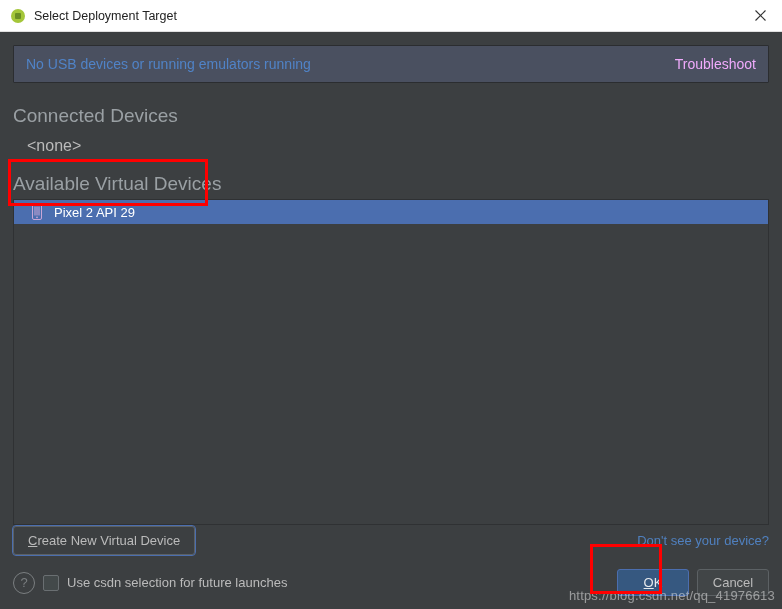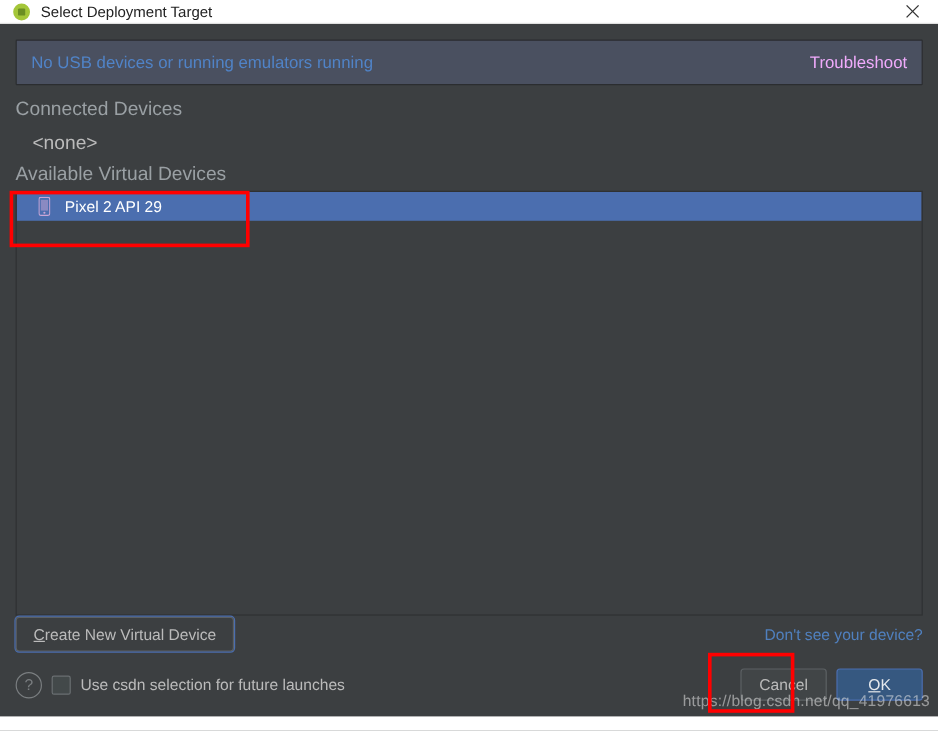--- a/index.html
+++ b/index.html
@@ -5,21 +5,21 @@
     * { margin: 0; padding: 0; box-sizing: border-box; }
     body {
       width: 782px;
       height: 609px;
       font-family: "Segoe UI", Arial, sans-serif;
       background: #ffffff;
       overflow: hidden;
       position: relative;
     }
     .title-bar {
-      height: 20px;
+      height: 32px;
       background: #ffffff;
       display: flex;
       align-items: center;
       padding: 0 10px;
       border-bottom: 1px solid #e0e0e0;
     }
     .title-bar .app-icon {
       width: 16px; height: 16px;
       margin-right: 8px;
       display: flex;
@@ -63,22 +63,22 @@
       color: #5083c7;
       font-size: 14px;
     }
     .warning-banner .troubleshoot {
       color: #f0abfc;
       font-size: 14px;
       cursor: pointer;
     }
     .section-label {
       color: #9aa0a4;
-      font-size: 16px;
-      margin-top: 2px;
+      font-size: 19px;
+      margin-top: 12px;
       margin-bottom: 4px;
       padding-left: 0px;
     }
     .device-list {
       flex: 1;
       min-height: 0;
       border: 1px solid #2f3133;
       background: #3c3f41;
       margin-bottom: 1px;
       overflow: hidden;
@@ -247,22 +247,22 @@
     <span class="dont-see">Don't see your device?</span>
   </div>
 
   <div class="footer-row">
     <div class="footer-left">
       <span class="help-circle">?</span>
       <span class="checkbox"></span>
       <span class="checkbox-label">Use csdn selection for future launches</span>
     </div>
     <div class="footer-right">
+      <div class="dlg-btn primary"><span class="mn">O</span><span id="ok-rest">K</span></div>
       <div class="dlg-btn">Cancel</div>
-      <div class="dlg-btn primary"><span class="mn">O</span><span id="ok-rest">K</span></div>
     </div>
   </div>
 
   <div class="watermark">https://blog.csdn.net/qq_41976613</div>
 </div>
 
 <div class="annot annot1"></div>
 <div class="annot annot2"></div>
 
 </body></html>

